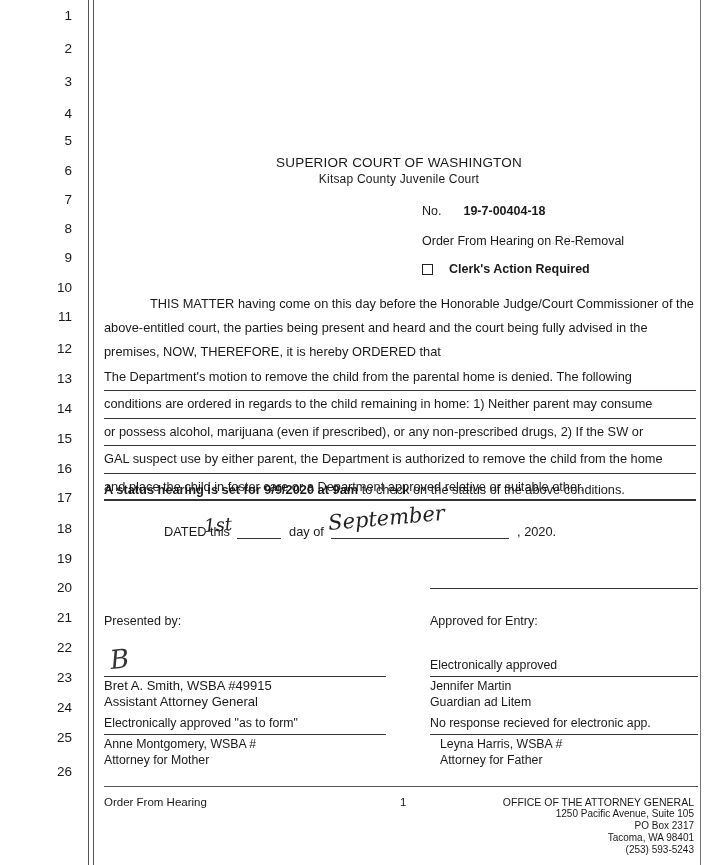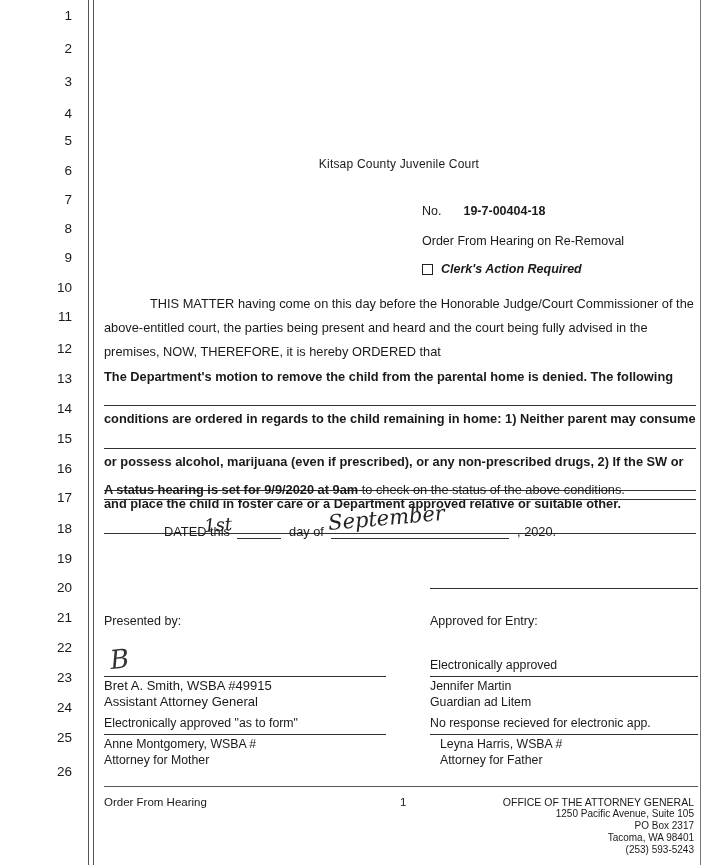--- a/index.html
+++ b/index.html
@@ -126,22 +126,21 @@
     font-size: 12.5px;
     text-align: center;
   }
   .cap-check {
     position: absolute;
     top: 60px;
     left: 16px;
     font-size: 12.5px;
     display: flex;
     align-items: center;
-    gap: 8px;
-    font-style: italic;
+    gap: 16px;
   }
   .checkbox {
     display: inline-block;
     width: 11px;
     height: 11px;
     border: 1.4px solid #222;
     box-sizing: border-box;
   }
   .cap-check .lbl { font-weight: bold; }
 
@@ -159,23 +158,22 @@
     position: absolute;
     left: 4px;
     width: 592px;
     top: 364px;
     font-size: 12.8px;
     line-height: 25.4px;
   }
   .ordered .u {
     display: block;
     border-bottom: 1px solid #333;
-    padding-bottom: 16px;
+    padding-bottom: 1px;
     white-space: nowrap;
-    font-weight: bold;
   }
   .status-line {
     position: absolute;
     left: 4px;
     top: 482px;
     width: 592px;
     font-size: 12.8px;
     border-bottom: 1px solid #333;
     padding-bottom: 2px;
     white-space: nowrap;
@@ -412,20 +410,21 @@
     <div class="line-no" style="top:764px">26</div>
   </div>
 
   <div class="rule rule-a"></div>
   <div class="rule rule-b"></div>
   <div class="rule-right"></div>
 
   <div class="content">
 
     <div class="court-header">
+      <div>SUPERIOR COURT OF WASHINGTON</div>
       <div class="sub">Kitsap County Juvenile Court</div>
     </div>
 
     <div class="caption">
       <div class="caption-right">
         <div class="cap-no">
           <span>No.</span><span class="num">19-7-00404-18</span>
         </div>
         <div class="cap-order">Order From Hearing on Re-Removal</div>
         <div class="cap-check">
@@ -436,20 +435,21 @@
     </div>
 
     <div class="body-para p1">
       <span class="indent"></span><span>THIS MATTER having come on this day before the Honorable Judge/Court Commissioner of the above-entitled court, the parties being present and heard and the court being fully advised in the premises, NOW, THEREFORE, it is hereby ORDERED that</span>
     </div>
 
     <div class="ordered">
       <span class="u">The Department's motion to remove the child from the parental home is denied. The following</span>
       <span class="u">conditions are ordered in regards to the child remaining in home: 1) Neither parent may consume</span>
       <span class="u">or possess alcohol, marijuana (even if prescribed), or any non-prescribed drugs, 2) If the SW or</span>
+      <span class="u">GAL suspect use by either parent, the Department is authorized to remove the child from the home</span>
       <span class="u">and place the child in foster care or a Department approved relative or suitable other.</span>
     </div>
 
     <div class="status-line">
       <b>A status hearing is set for 9/9/2020 at 9am</b><span> to check on the status of the above conditions.</span>
     </div>
 
     <div class="dated">
       <span>DATED this</span>
       <span class="blank-short"></span>

